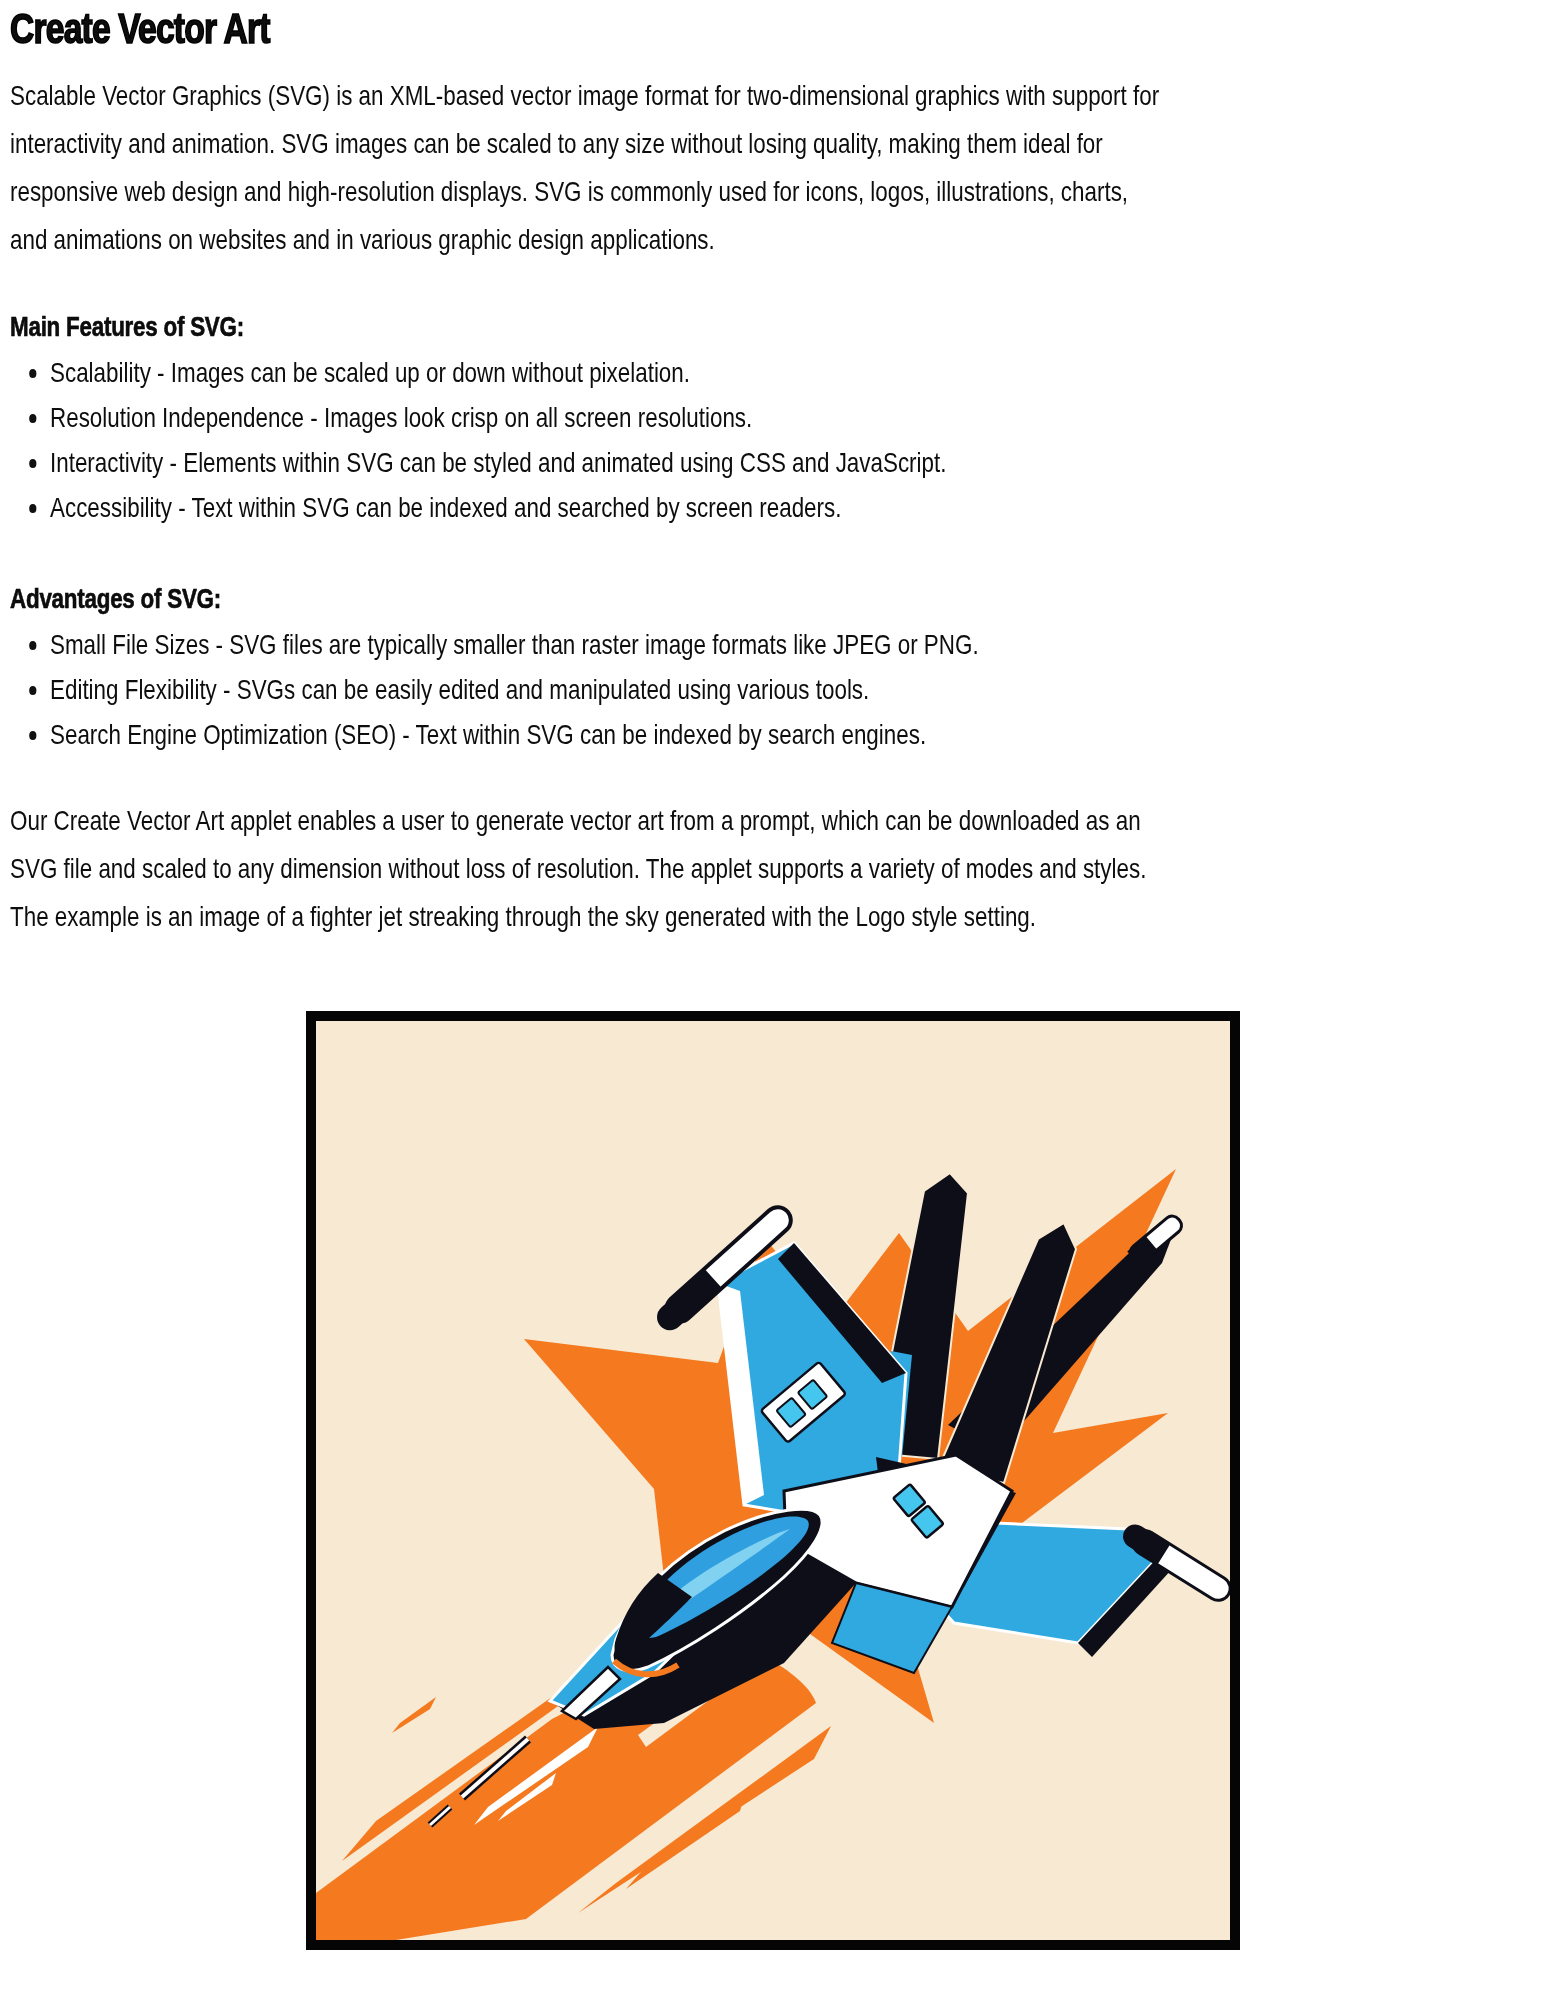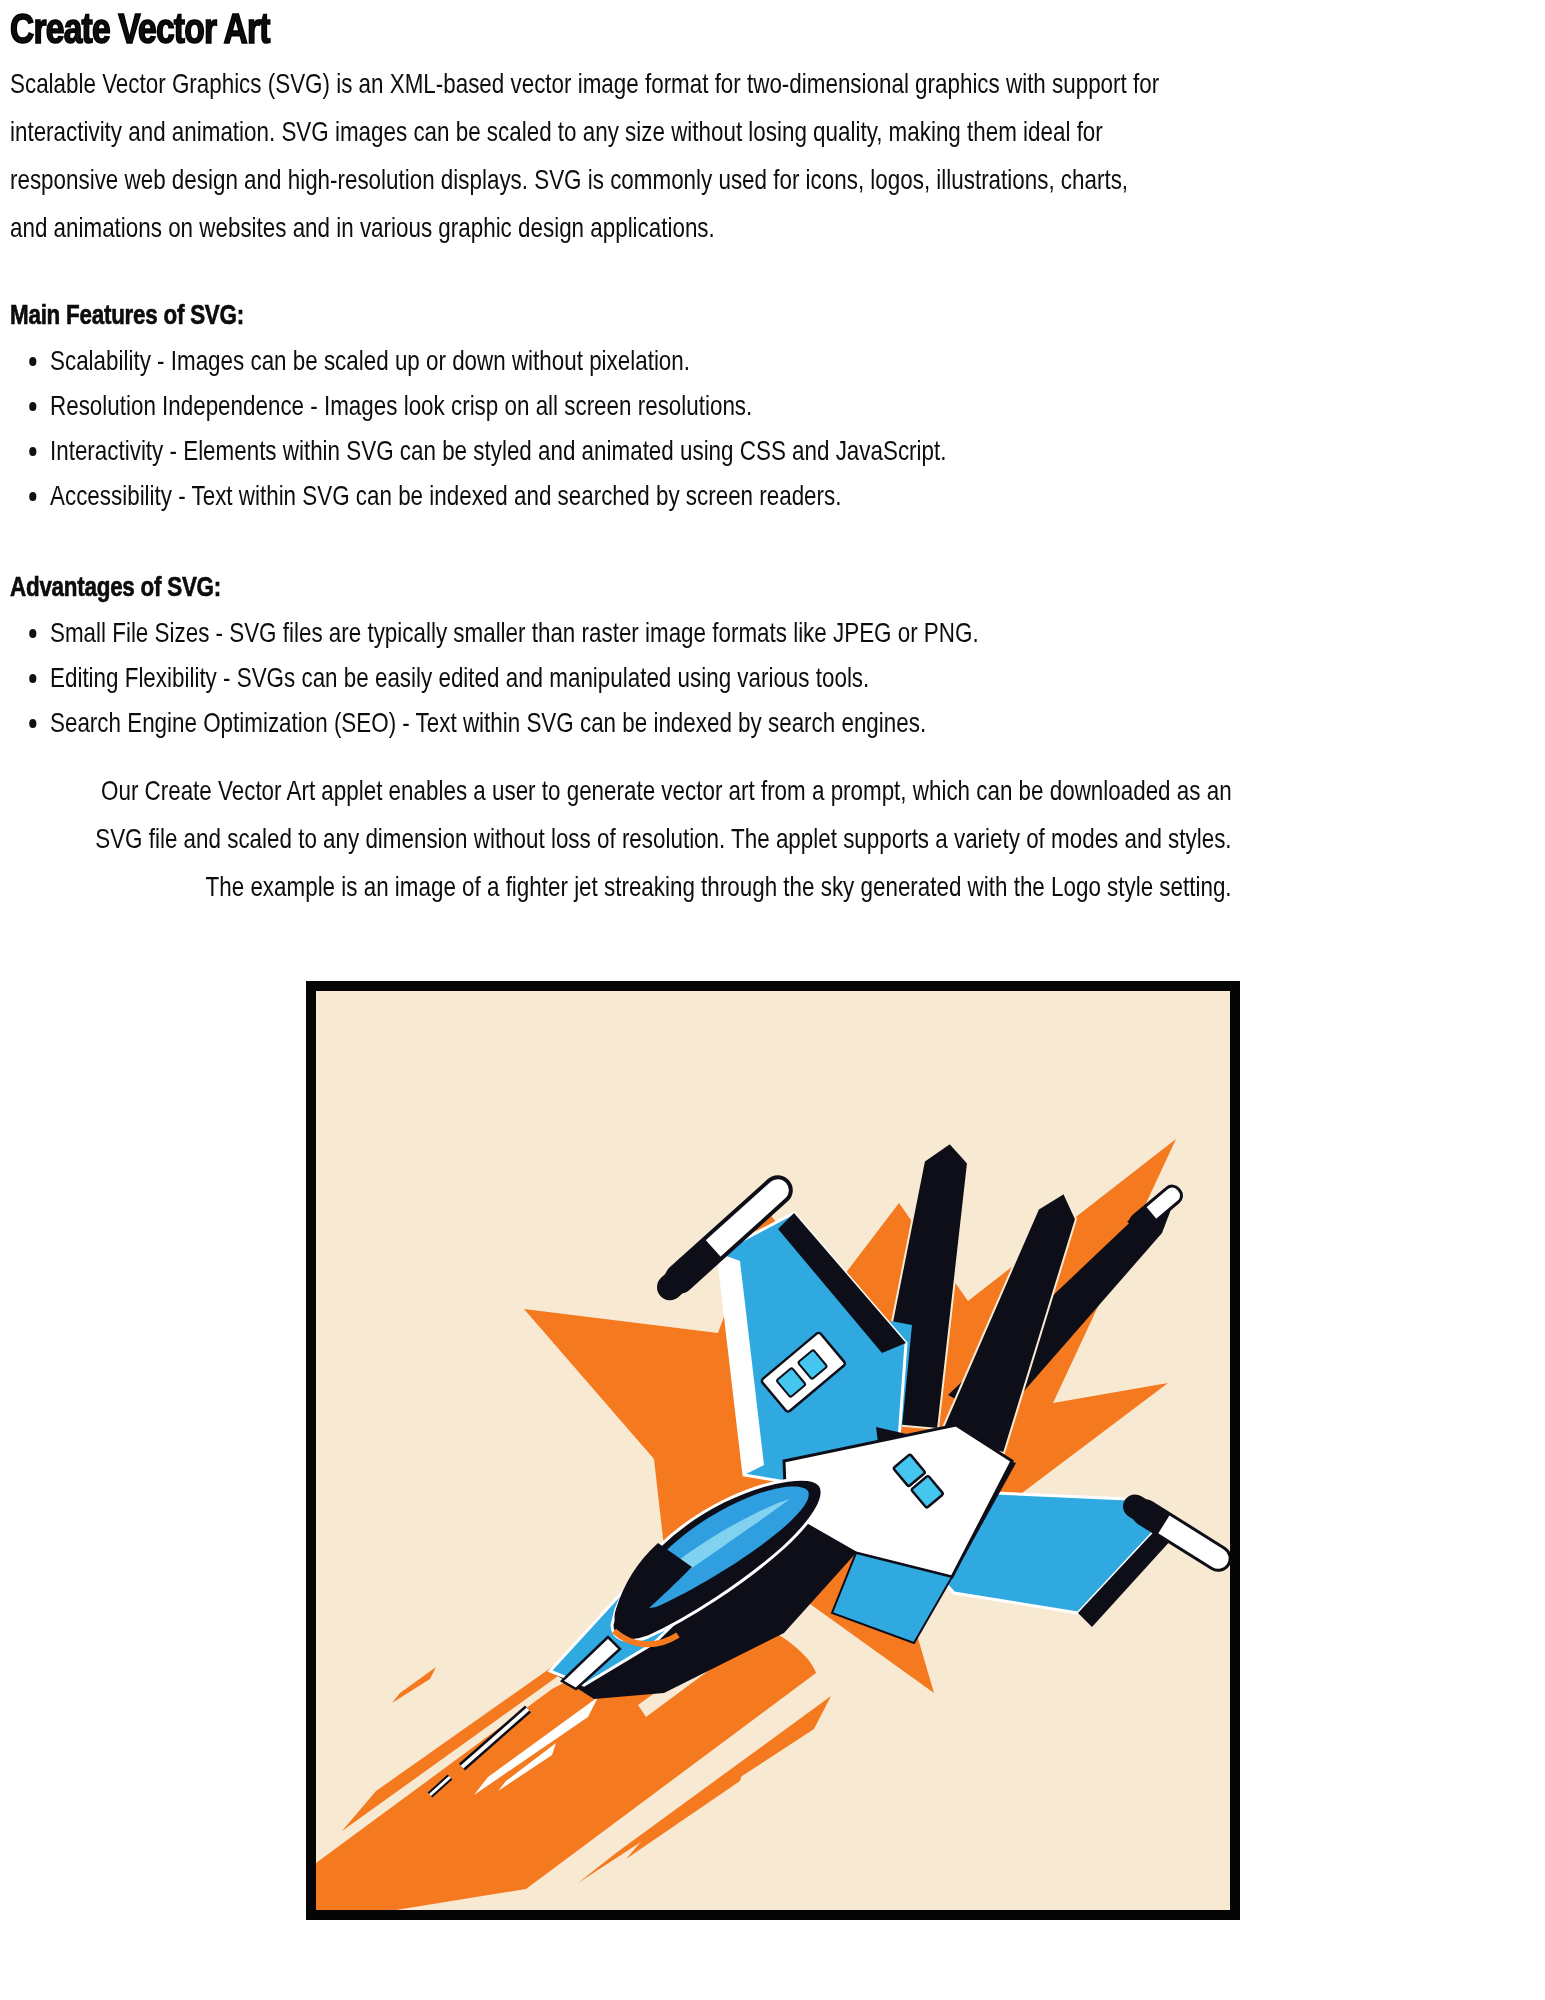--- a/index.html
+++ b/index.html
@@ -4,22 +4,22 @@
 <style>
   html,body{margin:0;padding:0;background:#ffffff;}
   body{width:1545px;height:2000px;overflow:hidden;
        font-family:"Liberation Sans","DejaVu Sans",sans-serif;color:#0d0d0d;}
   .container{padding:6px 8px 0 10px;}
   .tline{transform:scaleX(0.80);transform-origin:0 0;white-space:nowrap;}
   h1.doc-title{margin:0;font-size:42px;line-height:46px;font-weight:700;
        letter-spacing:-1px;-webkit-text-stroke:1.6px #000;}
   .para{margin:0;}
   .para .pline{font-size:28px;line-height:48px;}
-  .intro{margin-top:8px;}
-  .closing{margin-top:22px;text-align:right;}
+  .intro{margin-top:20px;}
+  .closing{margin-top:40px;}
   h2.sec-head{margin:0;font-size:28px;line-height:42px;font-weight:700;
        letter-spacing:-0.3px;-webkit-text-stroke:0.6px #000;}
   h2.features{margin-top:42px;}
   h2.advantages{margin-top:48px;}
   ul.blist{margin:2px 0 0 0;padding:0;list-style:none;}
   ul.blist li{display:flex;align-items:center;font-size:28px;line-height:45px;
        padding-left:24px;}
   .bdot{width:9px;height:9px;border-radius:50%;background:#111;flex:0 0 9px;
        margin-right:17px;margin-top:2px;}
   figure.art-frame{margin:70px 0 0 296px;box-sizing:border-box;

